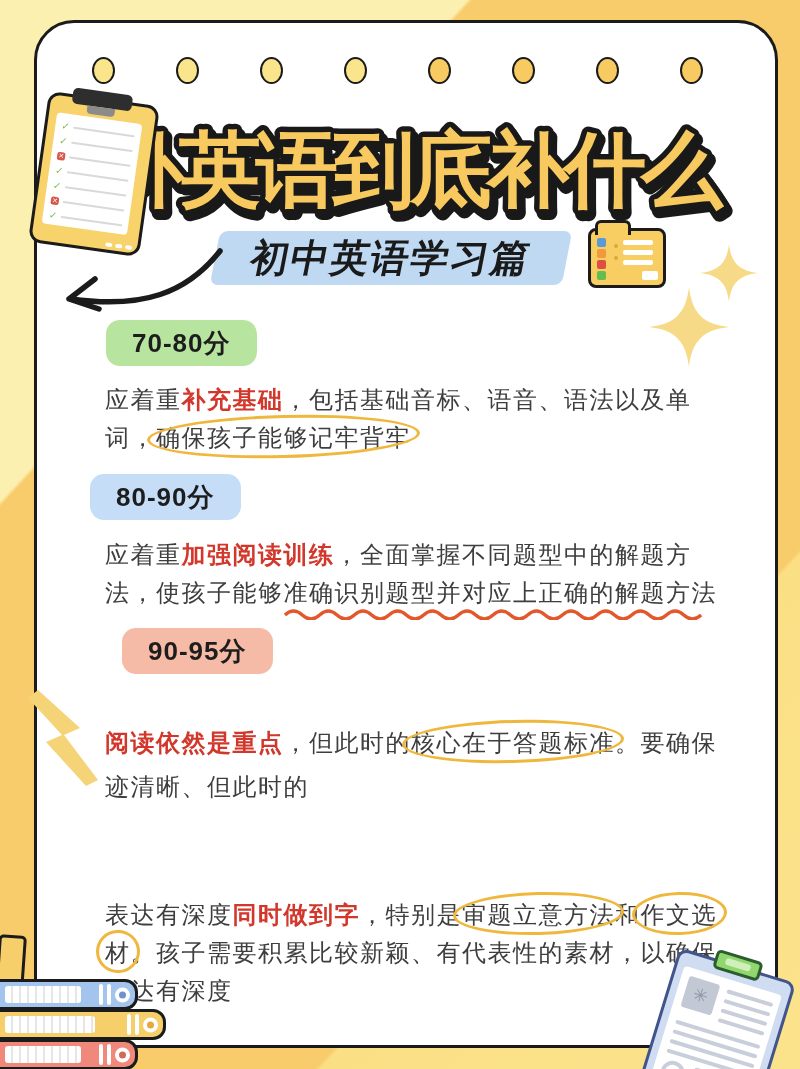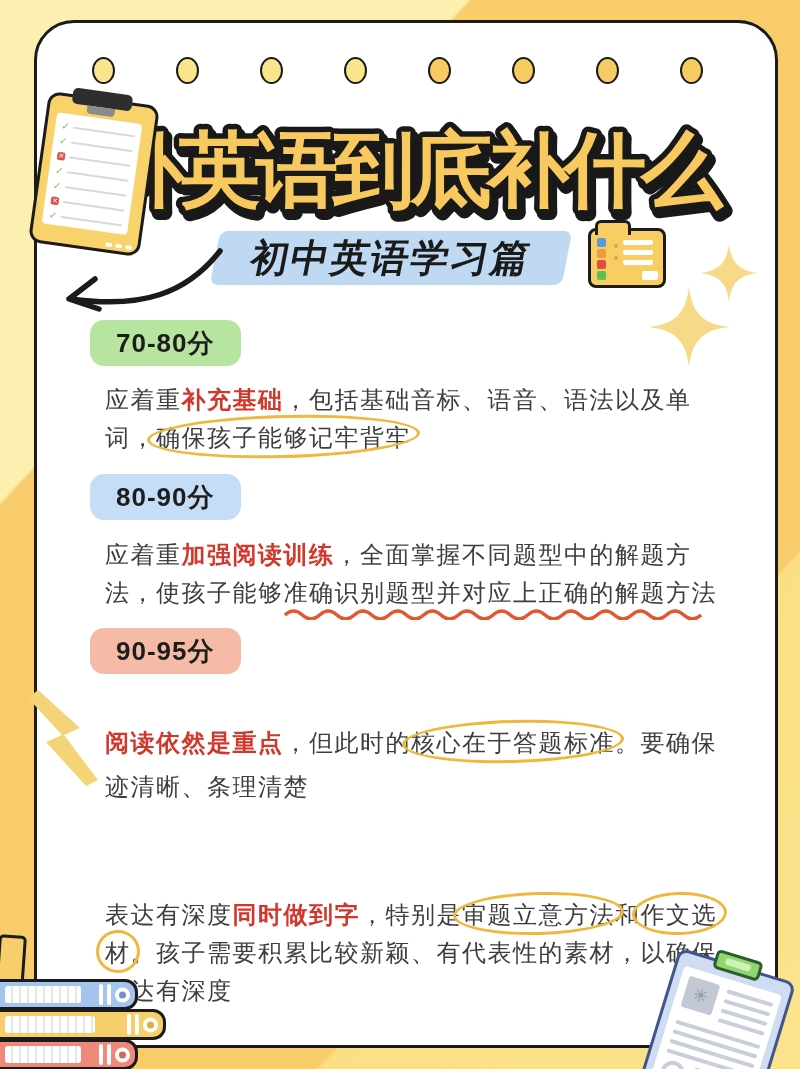--- a/index.html
+++ b/index.html
@@ -44,23 +44,23 @@
   .clipTL .mini i{width:7px;height:4px;background:#fff;border-radius:2px;}
   
   .arrow-svg{position:absolute;left:55px;top:245px;}
   
   .spark{position:absolute;}
   
   .bolt-svg{position:absolute;left:28px;top:688px;}
   
   .badge{position:absolute;left:90px;height:46px;display:inline-flex;align-items:center;justify-content:center;
          padding:0 26px;border-radius:14px;font-size:26px;font-weight:700;color:#1d1d1d;letter-spacing:1px;}
-  .b1{top:320px;background:#B7E59F;}
+  .b1{top:320px;background:#B7E59F;margin-left:16px;}
   .b2{top:474px;background:#C5DDF6;}
-  .b3{top:628px;background:#F5BBA6;}
+  .b3{top:628px;background:#F5BBA6;margin-left:32px;}
   .b4{top:832px;background:#F6CD69;}
   
   .line{position:absolute;left:105px;white-space:nowrap;font-size:24px;letter-spacing:1.5px;
         color:#3e3e3e;font-weight:500;line-height:30px;}
   .red{color:#D2372B;font-weight:700;}
   .circled{position:relative;display:inline-block;}
   .circled::after{content:"";position:absolute;left:-9px;right:-9px;top:-8px;bottom:-5px;
         border:3.5px solid #EFB73C;border-radius:50%;transform:rotate(-1.5deg);pointer-events:none;}
   .wavy{position:relative;display:inline-block;}
   .wavy svg{position:absolute;left:0;bottom:-12px;width:100%;height:12px;}
@@ -194,21 +194,21 @@
   <div class="line" style="top:423px"><span>词，</span><span class="circled">确保孩子能够记牢背牢</span></div>
 
   <div class="badge b2">80-90分</div>
   <div class="line" style="top:578px"><span>法，使孩子能够</span><span class="wavy"><span>准确识别题型并对应上正确的解题方法</span><svg viewBox="0 0 450 12" preserveAspectRatio="none">
           <path d="M1 7 q9 -8 18 0 t18 0 t18 0 t18 0 t18 0 t18 0 t18 0 t18 0 t18 0 t18 0 t18 0 t18 0 t18 0 t18 0 t18 0 t18 0 t18 0 t18 0 t18 0 t18 0 t18 0 t18 0 t18 0 t18 0" stroke="#E2572B" stroke-width="3.5" fill="none"></path>
         </svg></span></div>
   <div class="line" style="top:540px"><span>应着重</span><span class="red">加强阅读训练</span><span>，全面掌握不同题型中的解题方</span></div>
 
   <div class="badge b3">90-95分</div>
   <div class="line" style="top:728px"><span class="red">阅读依然是重点</span><span>，但此时的</span><span class="circled">核心在于答题标准</span><span>。要确保</span></div>
-  <div class="line" style="top:772px"><span>迹清晰、条理清楚</span></div>
+  <div class="line" style="top:772px"><span>迹清晰、但此时的</span></div>
 
   <div class="line" style="top:900px"><span>表达有深度</span><span class="red">同时做到字</span><span>，特别是</span><span class="circled">审题立意方法</span><span>和</span><span class="circled">作文选</span></div>
   <div class="line" style="top:938px"><span class="circled">材</span><span>。孩子需要积累比较新颖、有代表性的素材，以确保</span></div>
   <div class="line" style="top:976px"><span>表达有深度</span></div>
 
   <div class="bookV"></div>
   <div class="book bk1">
       <div class="pages"></div>
       <div class="st1"></div>
       <div class="st2"></div>

